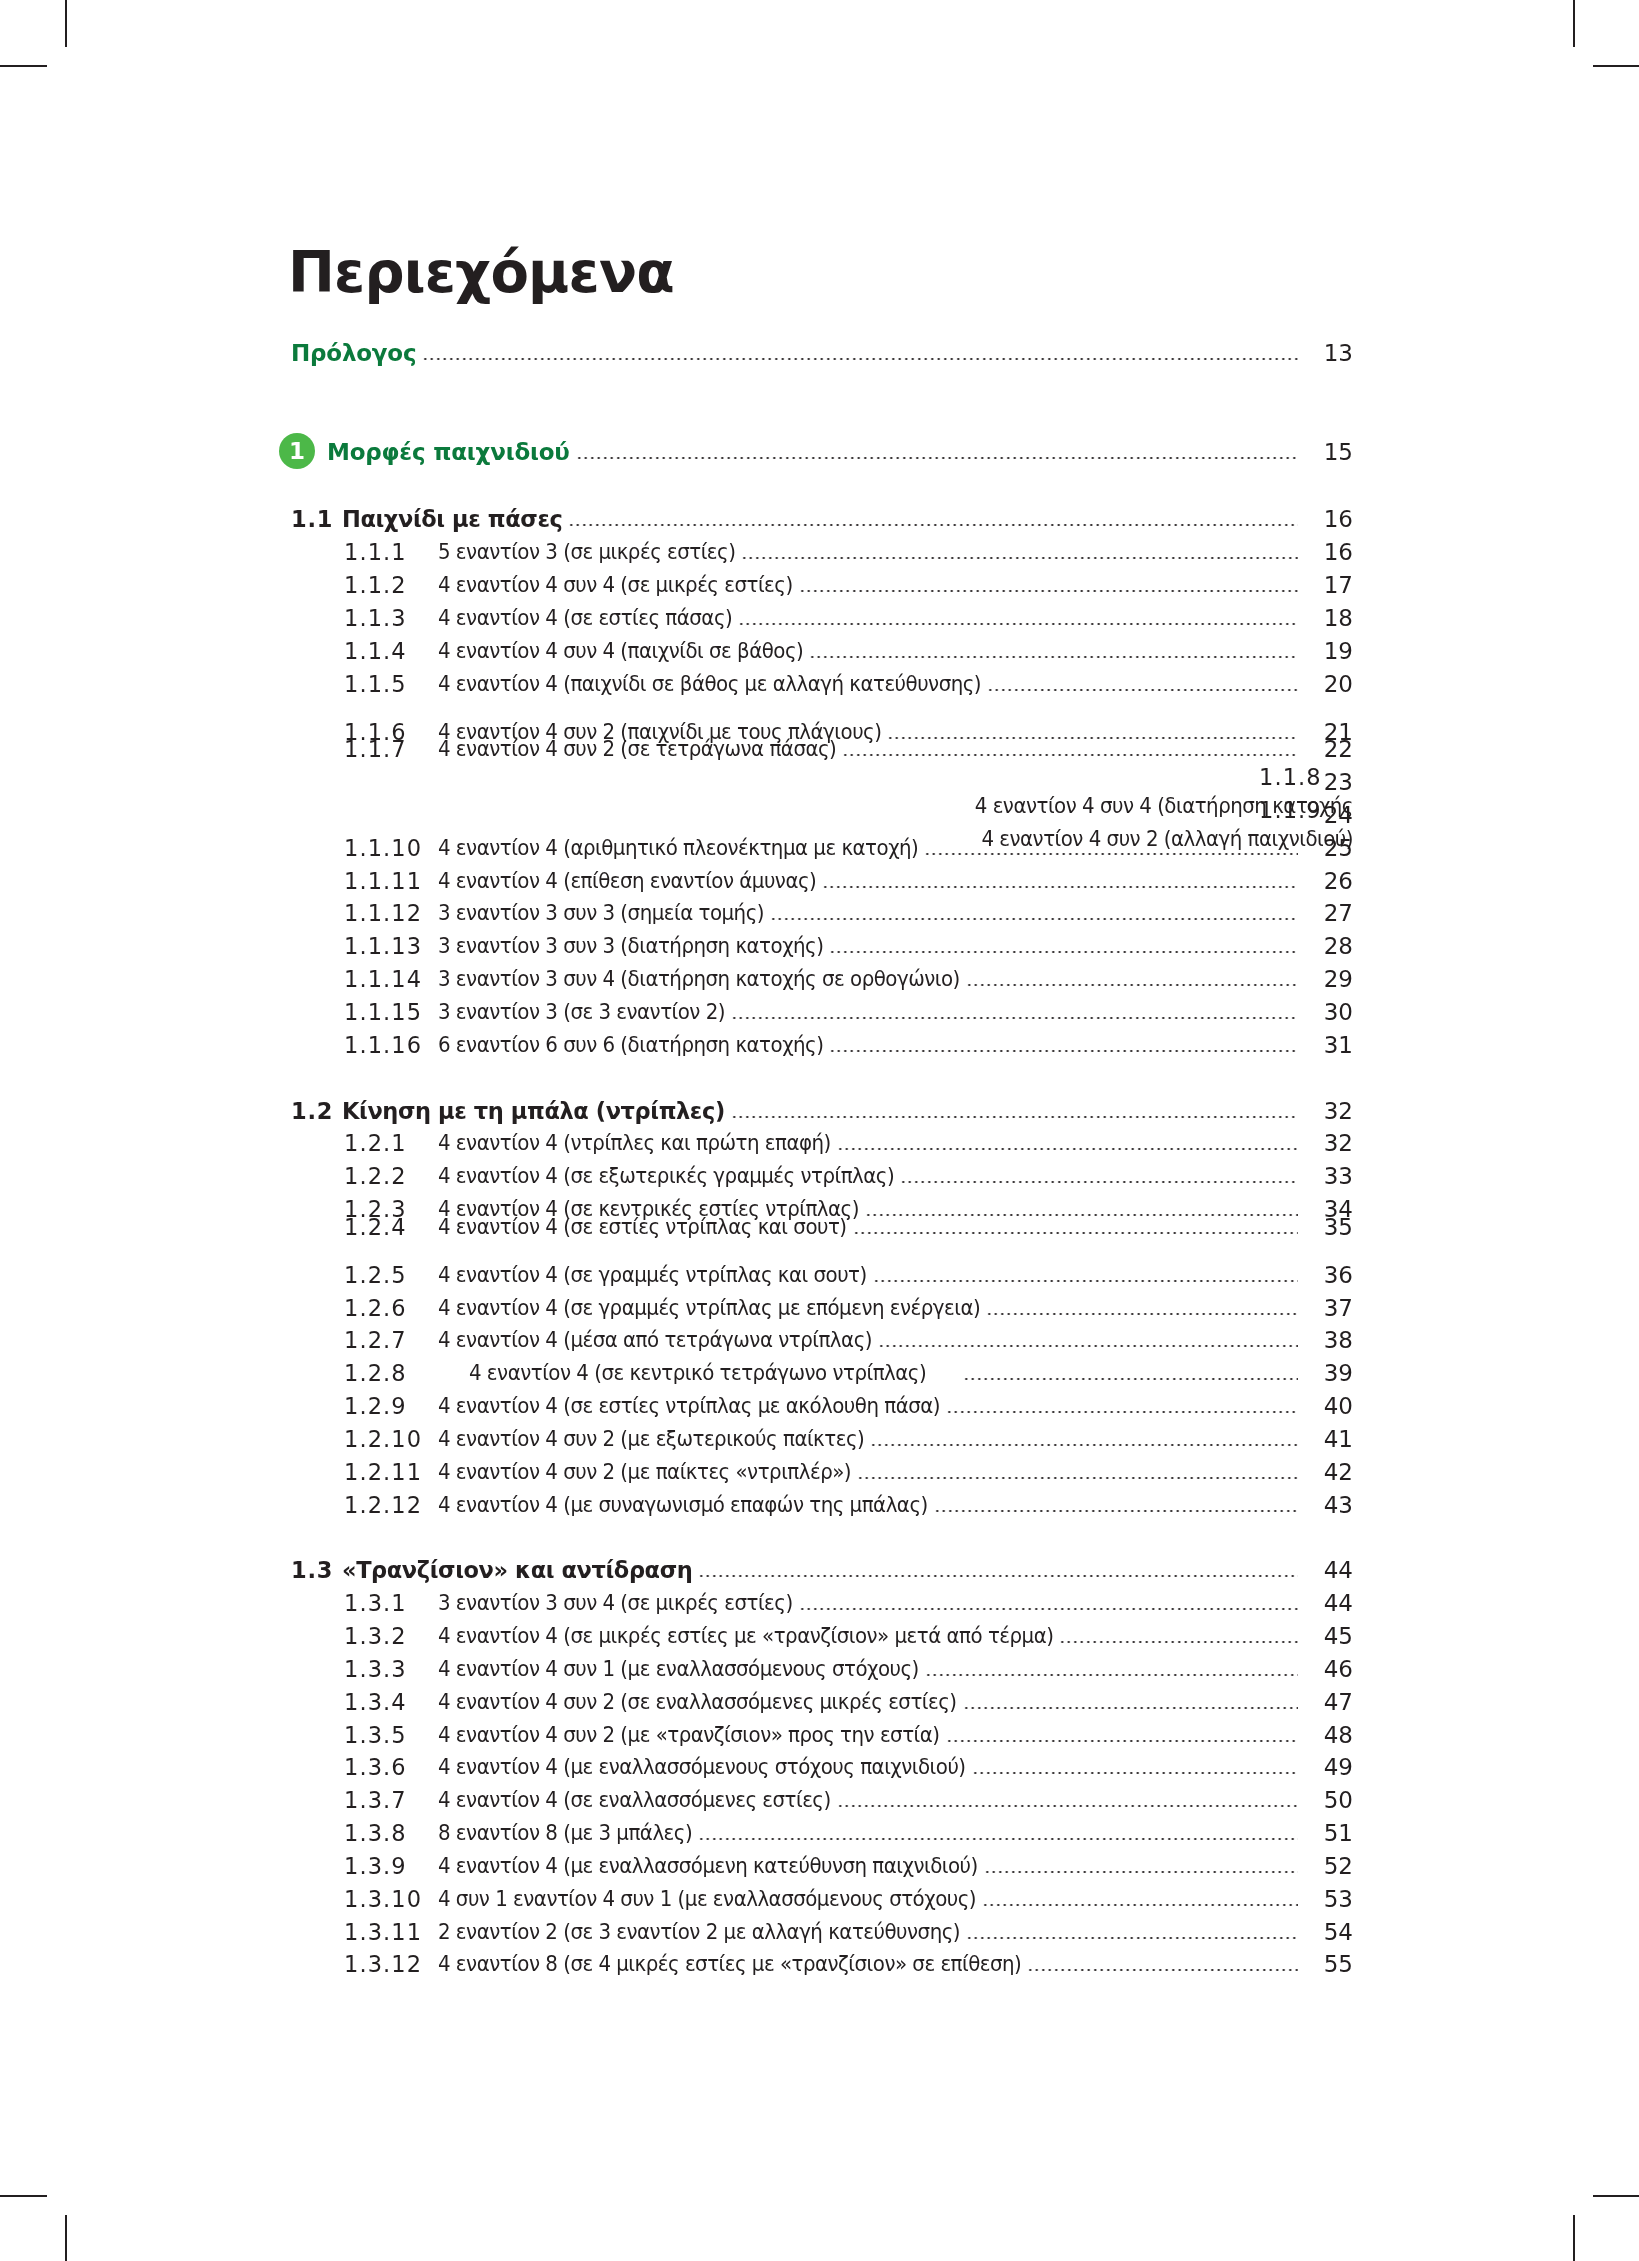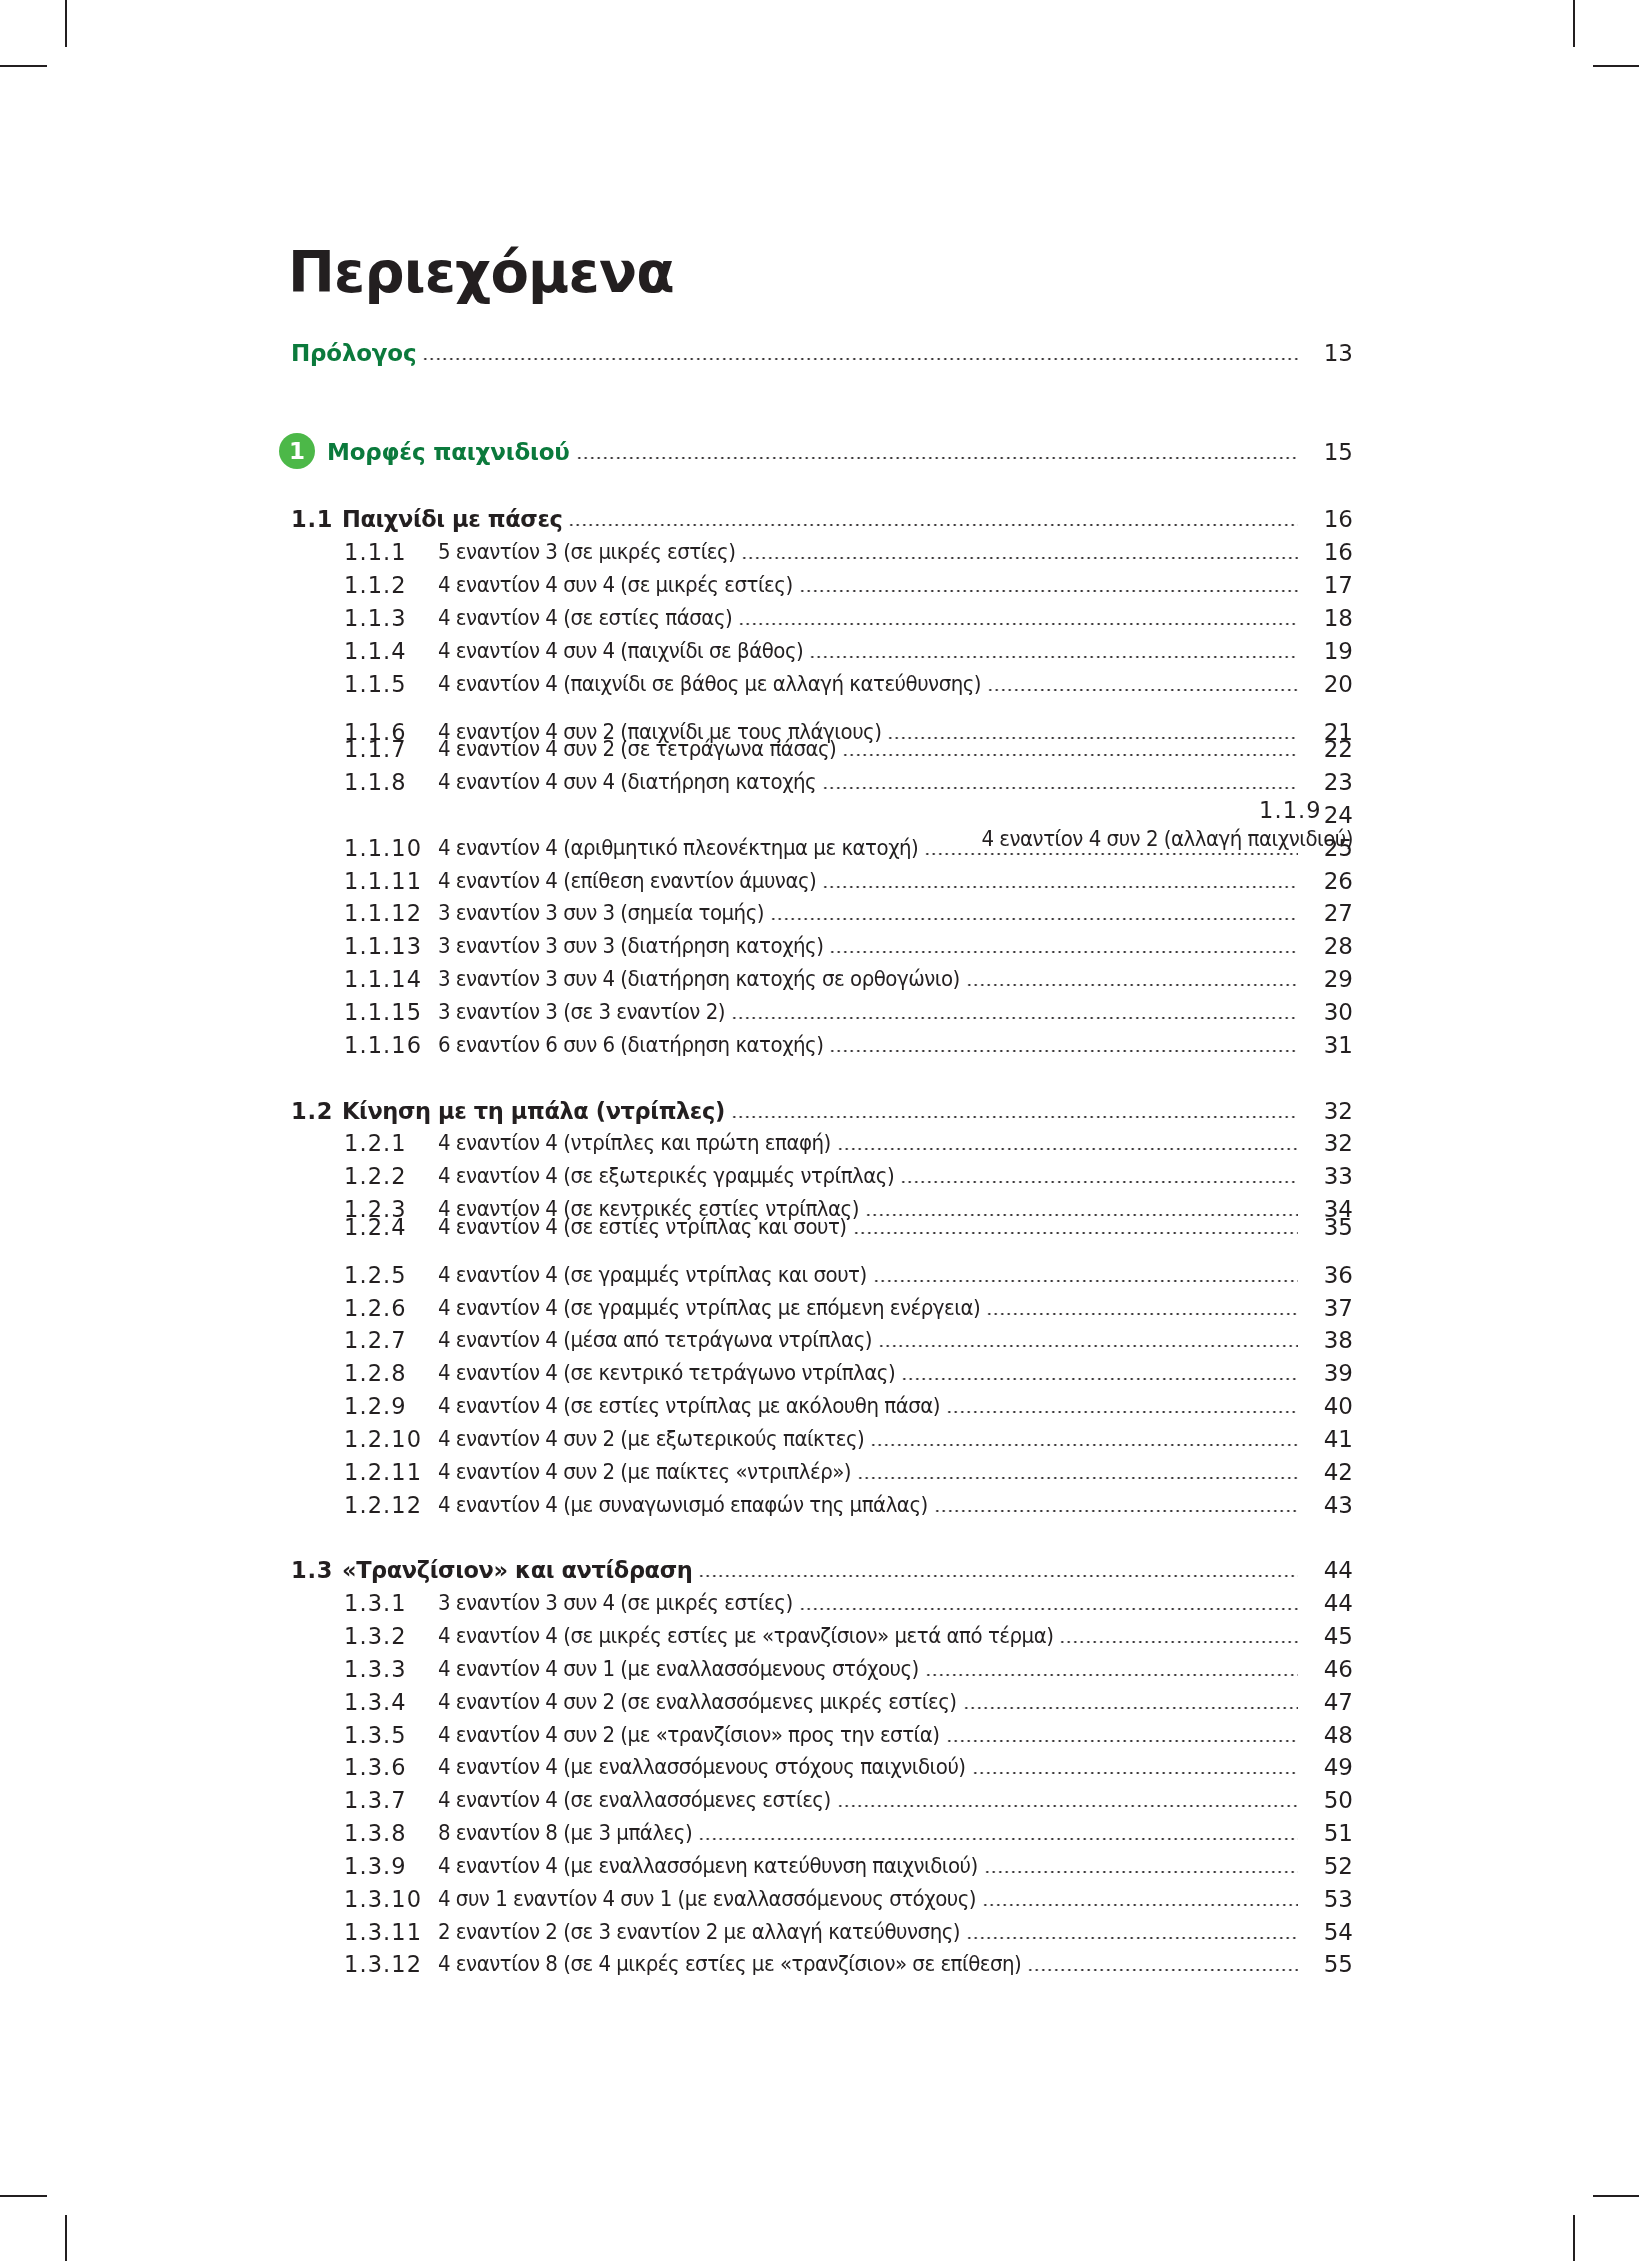--- a/index.html
+++ b/index.html
@@ -106,21 +106,21 @@
         <span class="label">4 εναντίον 4 συν 2 (παιχνίδι με τους πλάγιους)</span>
         <span class="leader"></span>
         <span class="page">21</span>
       </div>
       <div class="row sub" style="top: 730px;">
         <span class="num">1.1.7</span>
         <span class="label">4 εναντίον 4 συν 2 (σε τετράγωνα πάσας)</span>
         <span class="leader"></span>
         <span class="page">22</span>
       </div>
-      <div class="row sub" style="top: 763px;">
+      <div class="row sub" style="top: 763px; flex-direction: column;">
         <span class="num">1.1.8</span>
         <span class="label">4 εναντίον 4 συν 4 (διατήρηση κατοχής</span>
         <span class="leader"></span>
         <span class="page">23</span>
       </div>
       <div class="row sub" style="top: 796px; flex-direction: column;">
         <span class="num">1.1.9</span>
         <span class="label">4 εναντίον 4 συν 2 (αλλαγή παιχνιδιού)</span>
         <span class="leader"></span>
         <span class="page">24</span>
@@ -208,21 +208,21 @@
         <span class="label">4 εναντίον 4 (σε γραμμές ντρίπλας με επόμενη ενέργεια)</span>
         <span class="leader"></span>
         <span class="page">37</span>
       </div>
       <div class="row sub" style="top: 1321px;">
         <span class="num">1.2.7</span>
         <span class="label">4 εναντίον 4 (μέσα από τετράγωνα ντρίπλας)</span>
         <span class="leader"></span>
         <span class="page">38</span>
       </div>
-      <div class="row sub" style="top: 1354px;">
+      <div class="row sub" style="top: 1354px; gap: 31px;">
         <span class="num">1.2.8</span>
         <span class="label">4 εναντίον 4 (σε κεντρικό τετράγωνο ντρίπλας)</span>
         <span class="leader"></span>
         <span class="page">39</span>
       </div>
       <div class="row sub" style="top: 1387px;">
         <span class="num">1.2.9</span>
         <span class="label">4 εναντίον 4 (σε εστίες ντρίπλας με ακόλουθη πάσα)</span>
         <span class="leader"></span>
         <span class="page">40</span>

